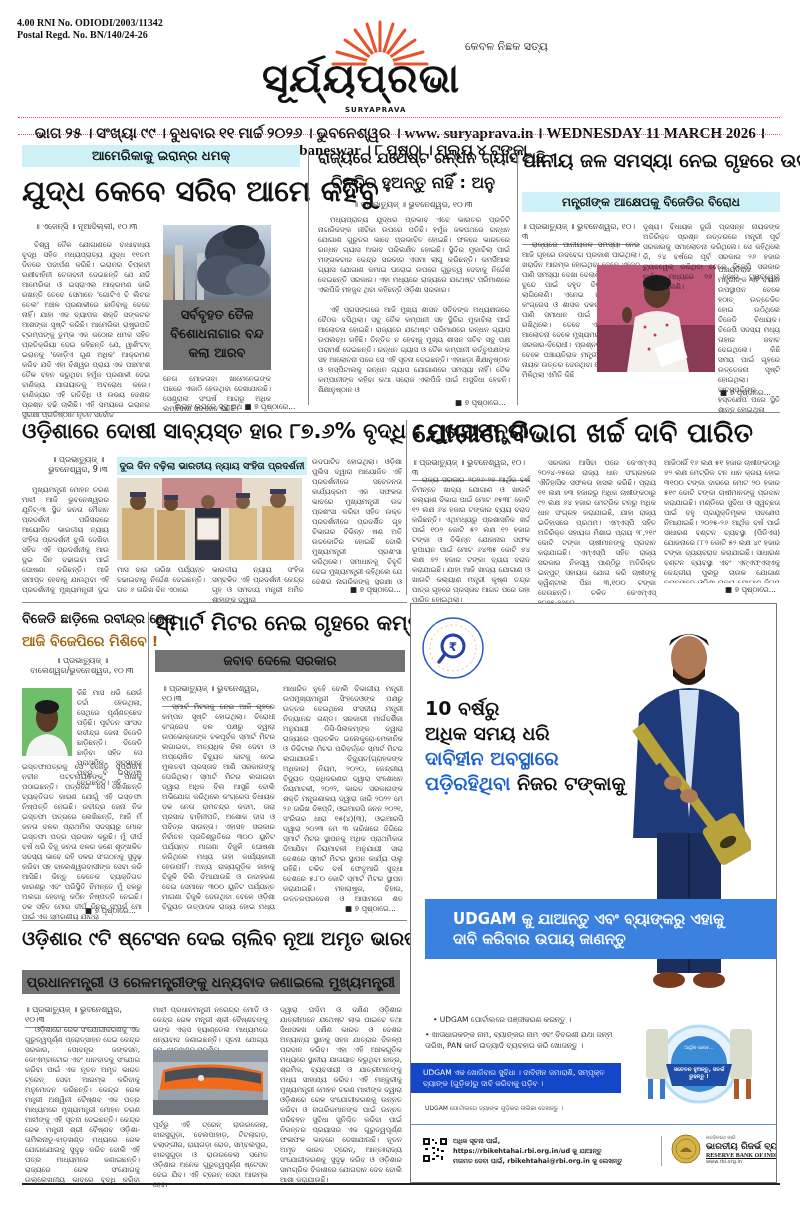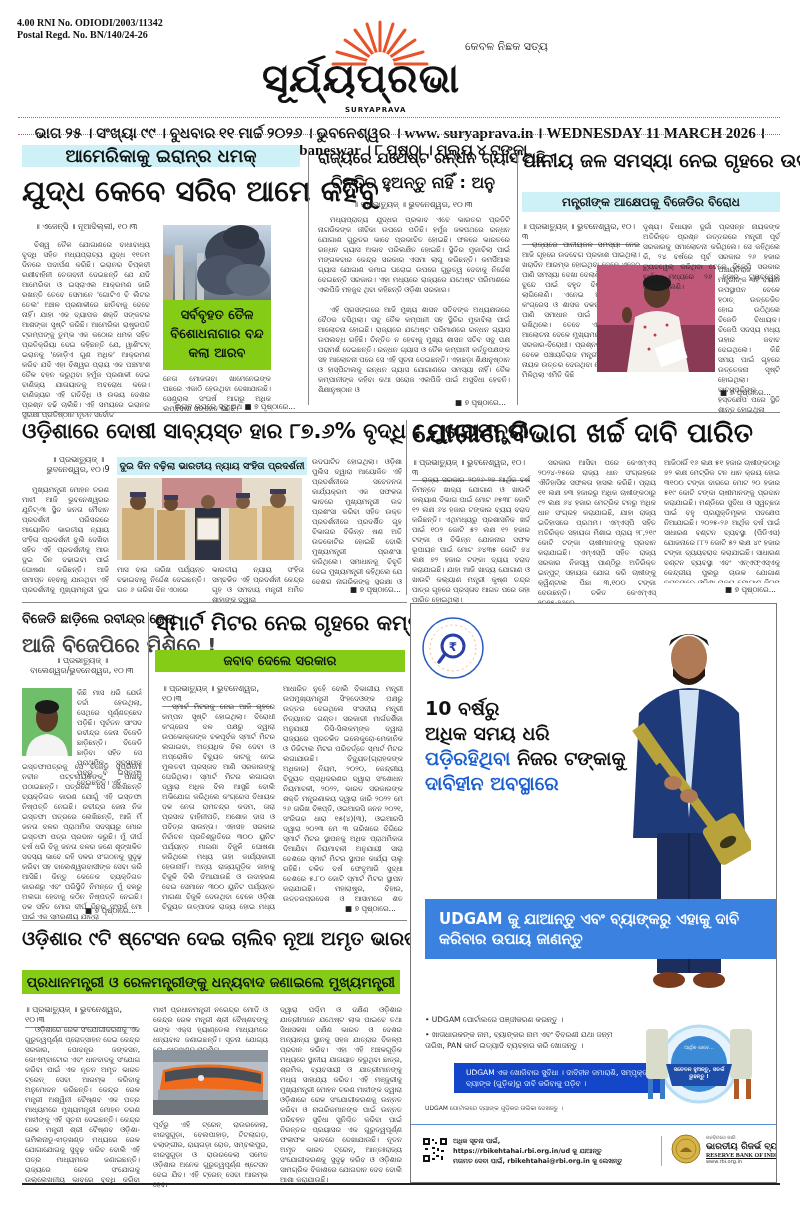--- a/index.html
+++ b/index.html
@@ -12,34 +12,34 @@
   .rni { left: 17px; top: 17px; font-family: "Liberation Serif", serif; font-size: 10px; font-weight: bold; line-height: 12px; color:#111; }
   .tagline { left: 465px; top: 40px; font-size: 11px; color: #222; }
   .sun-rays { left: 305px; top: 14px; }
   .logo-text { left: 262px; top: 55px; font-size: 40px; font-weight: bold; color: #111; letter-spacing: 1px; }
   .logo-sub { left: 345px; top: 106px; font-size: 7px; font-weight: bold; letter-spacing: 1px; text-align: right; }
   .dotline { left: 18px; width: 762px; height: 0; border-top: 1px dotted #e05050; }
   .dateline { left: 0; width: 800px; top: 122px; text-align: center; font-size: 15px; font-family: "Liberation Serif", serif; font-weight: bold; color:#111; }
 
   
   .kicker-bar { background: #cdf1f6; text-align: center; font-weight: bold; color: #111; }
-  .peach-bar { background: #84cc16; text-align: center; font-weight: bold; color: #111; }
+  .peach-bar { background: #737373; text-align: center; font-weight: bold; color: #111; }
   .headline { font-weight: bold; color: #111; line-height: 1.1; white-space: nowrap; }
   .byline { font-size: 8px; color: #222; }
   .body-text { font-size: 7.2px; line-height: 10px; color: #222; text-align: justify; }
   .rule-h { height: 0; border-top: 1px solid #888; }
   .rule-v { width: 0; border-left: 1px solid #888; }
   .img-box { overflow: hidden; }
   .cont { font-size: 7.5px; color: #222; }
 
   
   .ad { left: 410px; top: 603px; width: 367px; height: 580px; border: 1px solid #777; background: #fff; overflow: hidden; }
   .ad-line { font-weight: bold; font-size: 19px; line-height: 25px; color: #111; }
   .ad-blue { color: #1a5fd0; }
-  .ad-band { background: #3b82e0; color: #fff; font-weight: bold; font-size: 15px; line-height: 20px; padding: 10px 14px; }
+  .ad-band { background: #3b82e0; color: #fff; font-weight: bold; font-size: 15px; line-height: 20px; padding: 10px 28px; }
   .ad-band2 { background: #1446c9; color: #fff; font-size: 7.5px; line-height: 11px; padding: 4px 12px; }
   .ad-bullet { font-size: 7.5px; line-height: 11px; color:#222; }
 </style>
 </head>
 <body>
 
 <div class="abs rni">
   <div>4.00 RNI No. ODIODI/2003/11342</div>
   <div>Postal Regd. No. BN/140/24-26</div>
 </div>
@@ -61,21 +61,21 @@
   <circle cx="75" cy="52" r="14" fill="#fff"></circle>
 </svg>
 <div class="abs logo-text">ସୂର୍ଯ୍ୟପ୍ରଭା</div>
 <div class="abs logo-sub">SURYAPRAVA</div>
 <div class="abs tagline">କେବଳ ନିଛକ ସତ୍ୟ</div>
 
 <div class="abs dotline" style="top:117px;"></div>
 <div class="abs dateline">ଭାଗ ୨୫ । ସଂଖ୍ୟା ୯୯ । ବୁଧବାର ୧୧ ମାର୍ଚ୍ଚ ୨୦୨୬ । ଭୁବନେଶ୍ୱର । www. suryaprava.in । WEDNESDAY 11 MARCH 2026 । Bhubaneswar । ୮ ପୃଷ୍ଠା । ମୂଲ୍ୟ ୪ ଟଙ୍କା</div>
 <div class="abs dotline" style="top:134px;"></div>
 
-<div class="abs kicker-bar" style="left:22px;top:145px;width:278px;height:22px;font-size:18px;line-height:22px;">ଆମେରିକାକୁ ଇରାନ୍‌ର ଧମକ୍</div>
+<div class="abs kicker-bar" style="left:22px;top:145px;width:278px;height:22px;font-size:13px;line-height:22px;">ଆମେରିକାକୁ ଇରାନ୍‌ର ଧମକ୍</div>
 <div class="abs headline" style="left:22px;top:176px;width:280px;font-size:29px;">ଯୁଦ୍ଧ କେବେ ସରିବ ଆମେ କହିବୁ</div>
 <div class="abs byline" style="left:35px;top:222px;width:120px;">॥ ଏଜେନ୍ସି ॥ ନୂଆଦିଲ୍ଲୀ, ୧୦।୩</div>
 <div class="abs body-text" style="left:22px;top:240px;width:128px;text-indent:12px;">ବିଶ୍ୱ ତୈଳ ଯୋଗାଣରେ ବାଧାବାଧ୍ୟ ବୃଦ୍ଧି ସହିତ ମଧ୍ୟପ୍ରାଚ୍ୟ ଯୁଦ୍ଧ ୧୧ତମ ଦିନରେ ପଦାର୍ପଣ କରିଛି। ଇରାନର ବିପ୍ଳବୀ ରକ୍ଷୀବାହିନୀ ଚେତାବନୀ ଦେଇଛନ୍ତି ଯେ ଯଦି ଆମେରିକା ଓ ଇସ୍ରାଏଲ ଆକ୍ରମଣ ଜାରି ରଖନ୍ତି ତେବେ ସେମାନେ 'ଗୋଟିଏ ବି ଲିଟର ତେଲ' ଅଞ୍ଚଳ ପ୍ରଣାଳୀରେ ଛାଡିବାକୁ ଦେବେ ନାହିଁ। ଯାହା ଏକ ବ୍ୟାପକ ଶକ୍ତି ସଙ୍କଟର ଆଶଙ୍କା ସୃଷ୍ଟି କରିଛି। ଆମେରିକା ରାଷ୍ଟ୍ରପତି ଟ୍ରମ୍ପଙ୍କୁ ତୁମ୍ଭ ଏକ କଠୋର ଧମକ ସହିତ ପ୍ରତିକ୍ରିୟା ଦେଇ କହିଛନ୍ତି ଯେ, ୱାଶିଂଟନ୍ ଇରାନକୁ 'କୋଡ଼ିଏ ଗୁଣ ଅଧିକ' ଆକ୍ରମଣ କରିବ ଯଦି ଏହା ବିଶ୍ୱର ପ୍ରାୟ ଏକ ପଞ୍ଚମାଂଶ ତୈଳ ବହନ କରୁଥିବା ହର୍ମୁଜ ପ୍ରଣାଳୀ ଦେଇ ବାଣିଜ୍ୟ ଯାତାୟାତକୁ ଅବରୋଧ କରେ। ବାଣିଜ୍ୟର ଏହି ଗତିବିଧି ଓ ଉଭୟ ଦେଶର ପ୍ରଶ୍ନ ବଢି ଚାଲିଛି। ଏହି ସମୟରେ ଇରାନର ସୁରକ୍ଷା ପ୍ରତିଷ୍ଠାନ ନୂତନ ସର୍ବୋଚ୍ଚ</div>
 <div class="abs img-box" style="left:163px;top:225px;width:108px;height:75px;background:linear-gradient(180deg,#c8d6e4 0%,#9fb0c2 45%,#6b7480 100%);">
   <svg width="108" height="75" viewBox="0 0 108 75">
     <rect x="0" y="30" width="10" height="45" fill="#b8a890"></rect>
     <rect x="12" y="20" width="8" height="55" fill="#d6d2c8"></rect>
     <rect x="22" y="38" width="10" height="37" fill="#9aa7b0"></rect>
     <rect x="34" y="28" width="7" height="47" fill="#c2c8cc"></rect>
     <ellipse cx="72" cy="28" rx="30" ry="24" fill="#3e4656"></ellipse>
@@ -124,21 +124,21 @@
 </div>
 <div class="abs body-text" style="left:643px;top:222px;width:137px;">ଦୃଶ୍ୟ। ବିଧାୟକ ଦୁର୍ଗା ପ୍ରସନ୍ନ ନାୟକଙ୍କ ଅତିରିକ୍ତ ପ୍ରଶ୍ନ ଉତ୍ତରରେ ମନ୍ତ୍ରୀ ପୂର୍ବ ସରକାରକୁ ସମାଲୋଚନା କରିଥିଲେ। ସେ କହିଥିଲେ କି, ୨୪ ବର୍ଷରେ ପୂର୍ବ ସରକାର ୨୬ ହଜାର ଟ୍ୟୁବୱେଲ୍ କରିଥିବା ବେଳେ ବିଜେପି ସରକାର ବର୍ଷକ ମଧ୍ୟରେ ୨୬ ହଜାର ଟ୍ୟୁବୱେଲ୍ କରିସାରିଲେଣି।</div>
 <div class="abs body-text" style="left:718px;top:265px;width:62px;">ପଞ୍ଚାୟତିରାଜ ମନ୍ତ୍ରୀଙ୍କ ଏହି ବୟାନ ଉପସ୍ଥାପନ ବେଳେ ହଠାତ୍ ଉତ୍ତେଜିତ ହୋଇ ଉଠିଥିଲେ ବିଜେଡି ବିଧାୟକ। ବିଜେପି ସଦସ୍ୟ ମଧ୍ୟ ତାହାର ଜବାବ ଦେଇଥିଲେ। କିଛି ସମୟ ପାଇଁ ଗୃହରେ ଉତ୍ତେଜନା ସୃଷ୍ଟି ହୋଇଥିଲା। ବାଚସ୍ପତିଙ୍କ ହସ୍ତକ୍ଷେପ ପରେ ସ୍ଥିତି ଶାନ୍ତ ହୋଇଥିଲା</div>
 <div class="abs cont" style="left:720px;top:388px;">■ ୭ ପୃଷ୍ଠାରେ...</div>
 
 <div class="abs rule-h" style="left:22px;top:412px;width:758px;"></div>
 
 <div class="abs headline" style="left:22px;top:420px;width:380px;font-size:21px;">ଓଡ଼ିଶାରେ ଦୋଷୀ ସାବ୍ୟସ୍ତ ହାର ୮୭.୬% ବୃଦ୍ଧି : ମୁଖ୍ୟମନ୍ତ୍ରୀ</div>
 <div class="abs byline" style="left:38px;top:455px;width:80px;text-align:center;">
   <div>॥ ପ୍ରଭାତ୍ୟୁଜ୍ ॥</div>
-  <div>ଭୁବନେଶ୍ୱର, ୧୦।9</div>
+  <div>ଭୁବନେଶ୍ୱର, 9।୩</div>
 </div>
 <div class="abs body-text" style="left:22px;top:485px;width:87px;text-indent:10px;height:110px;overflow:hidden;">ମୁଖ୍ୟମନ୍ତ୍ରୀ ମୋହନ ଚରଣ ମାଝୀ ଆଜି ଭୁବନେଶ୍ୱରର ଯୁନିଟ୍-୩ ସ୍ଥିତ ଜନତା ମୈଦାନ ପ୍ରଦର୍ଶନୀ ପରିସରରେ ଆୟୋଜିତ ଭାରତୀୟ ନ୍ୟାୟ ସଂହିତା ପ୍ରଦର୍ଶନୀ ବୁଲି ଦେଖିବା ସହିତ ଏହି ପ୍ରଦର୍ଶନୀକୁ ଆଉ ଦୁଇ ଦିନ ବଢାଇବା ପାଇଁ ଘୋଷଣା କରିଛନ୍ତି। ଆଜି ସମାପ୍ତ ହେବାକୁ ଯାଉଥିବା ଏହି ପ୍ରଦର୍ଶନୀକୁ ମୁଖ୍ୟମନ୍ତ୍ରୀ ଦୁଇ ଦିନ ଅର୍ଥାତ ବୃହସ୍ପତି</div>
 <div class="abs kicker-bar" style="left:117px;top:457px;width:190px;height:18px;font-size:9.5px;line-height:18px;">ଦୁଇ ଦିନ ବଢ଼ିଲା ଭାରତୀୟ ନ୍ୟାୟ ସଂହିତା ପ୍ରଦର୍ଶନୀ</div>
 <div class="abs img-box" style="left:117px;top:478px;width:185px;height:82px;background:#d9c7a6;">
   <svg width="185" height="82" viewBox="0 0 185 82">
     <rect x="0" y="0" width="185" height="82" fill="#e6dccb"></rect>
     <rect x="45" y="0" width="80" height="30" fill="#c78b8b"></rect>
     <g>
       <rect x="5" y="30" width="32" height="52" fill="#d1b07a"></rect>
         <circle cx="21" cy="24" r="8" fill="#6a4a30"></circle>
@@ -168,21 +168,21 @@
 <div class="abs headline" style="left:412px;top:418px;width:368px;font-size:27px;">ଯୋଗାଣ ବିଭାଗ ଖର୍ଚ୍ଚ ଦାବି ପାରିତ</div>
 <div class="abs byline" style="left:412px;top:458px;width:118px;border-bottom:1px solid #888;padding-bottom:2px;">॥ ପ୍ରଭାତ୍ୟୁଜ୍ ॥ ଭୁବନେଶ୍ୱର, ୧୦।୩</div>
 <div class="abs body-text" style="left:412px;top:475px;width:118px;text-indent:10px;">ରାଜ୍ୟ ସରକାର ୨୦୨୬-୨୭ ଆର୍ଥିକ ବର୍ଷ ନିମନ୍ତେ ଖାଦ୍ୟ ଯୋଗାଣ ଓ ଖାଉଟି କଲ୍ୟାଣ ବିଭାଗ ପାଇଁ ମୋଟ ୬୫୩୮ କୋଟି ୧୨ ଲକ୍ଷ ୬୪ ହଜାର ଟଙ୍କାର ବ୍ୟୟ ବରାଦ କରିଛନ୍ତି। ଏଥିମଧ୍ୟରୁ ପ୍ରଶାସନିକ ଖର୍ଚ୍ଚ ପାଇଁ ୧୦୨ କୋଟି ୫୨ ଲକ୍ଷ ୧୨ ହଜାର ଟଙ୍କା ଓ ବିଭିନ୍ନ ଯୋଜନାର ସଫଳ ରୂପାୟନ ପାଇଁ ମୋଟ ୬୪୩୫ କୋଟି ୭୪ ଲକ୍ଷ ୭୨ ହଜାର ଟଙ୍କା ବ୍ୟୟ ବରାଦ କରାଯାଇଛି। ଯାହା ଆଜି ଖାଦ୍ୟ ଯୋଗାଣ ଓ ଖାଉଟି କଲ୍ୟାଣ ମନ୍ତ୍ରୀ କୃଷ୍ଣ ଚନ୍ଦ୍ର ପାତ୍ର ଗୃହରେ ପ୍ରସ୍ତାବ ଆଗତ ପରେ ତାହା ପାରିତ ହୋଇଥିଲା।</div>
 <div class="abs body-text" style="left:538px;top:458px;width:118px;text-indent:10px;">ସରକାର ଆସିବା ପରେ କେଏମ୍‌ଏସ୍ ୨୦୨୪-୨୫ରେ ରାଜ୍ୟ ଧାନ ସଂଗ୍ରହରେ ଐତିହାସିକ ସଫଳତା ହାସଲ କରିଛି। ପ୍ରାୟ ୧୧ ଲକ୍ଷ ୭୩ ହଜାରରୁ ଅଧିକ ଚାଷୀଙ୍କଠାରୁ ୯୨ ଲକ୍ଷ ୬୪ ହଜାର ମେଟ୍ରିକ ଟନରୁ ଅଧିକ ଧାନ ସଂଗ୍ରହ କରାଯାଇଛି, ଯାହା ରାଜ୍ୟ ଇତିହାସରେ ପ୍ରଥମ। ଏମ୍‌ଏସ୍‌ପି ସହିତ ଅତିରିକ୍ତ ସହାୟତା ମିଶାଇ ପ୍ରାୟ ୨୮,୨୧୯ କୋଟି ଟଙ୍କା ଚାଷୀମାନଙ୍କୁ ପ୍ରଦାନ କରାଯାଇଛି। ଏମ୍‌ଏସ୍‌ପି ସହିତ ରାଜ୍ୟ ସରକାର ନିଜସ୍ୱ ପାଣ୍ଠିରୁ ଅତିରିକ୍ତ ଇନ୍‌ପୁଟ୍ ସହାୟତା ଯୋଗ କରି ଚାଷୀଙ୍କୁ କ୍ୱିଣ୍ଟାଲ ପିଛା ୩,୧୦୦ ଟଙ୍କା ଦେଉଛନ୍ତି। ଚଳିତ କେଏମ୍‌ଏସ୍ ୨୦୨୫-୨୬ରେ</div>
 <div class="abs body-text" style="left:664px;top:458px;width:116px;height:125px;overflow:hidden;">ଆଜିଠାରିଁ ୧୬ ଲକ୍ଷ ୫୧ ହଜାର ଚାଷୀଙ୍କଠାରୁ ୭୨ ଲକ୍ଷ ମେଟ୍ରିକ ଟନ ଧାନ କ୍ରୟ ହୋଇ ୩୧୦୦ ଟଙ୍କା ଦାରରେ ମୋଟ ୨୦ ହଜାର ୫୧୯ କୋଟି ଟଙ୍କା ଚାଷୀମାନଙ୍କୁ ପ୍ରଦାନ କରାଯାଇଛି। ମଣ୍ଡିରେ ସୁବିଧା ଓ ସ୍ୱଚ୍ଛତା ପାଇଁ ବହୁ ପ୍ରଯୁକ୍ତିମୂଳକ ପଦକ୍ଷେପ ନିଆଯାଇଛି। ୨୦୨୫-୨୬ ଆର୍ଥିକ ବର୍ଷ ପାଇଁ ସାଧାରଣ ବଣ୍ଟନ ବ୍ୟବସ୍ଥା (ପିଡିଏସ) ଯୋଜନାରେ ୮୮୨ କୋଟି ୫୨ ଲକ୍ଷ ୪୯ ହଜାର ଟଙ୍କା ବ୍ୟୟବରାଦ କରାଯାଇଛି। ସାଧାରଣ ବଣ୍ଟନ ବ୍ୟବସ୍ଥା ଏବଂ ଏନ୍‌ଏଫ୍‌ଏସ୍‌ଏକୁ କେନ୍ଦ୍ରୀୟ ପୁଲରୁ ଚାଉଳ ଯୋଗାଣ ବ୍ୟବସ୍ଥାରେ ଓଡ଼ିଶା ରାଜ୍ୟ ଯୋଗାଣ ନିଗମ ଲିମିଟେଡ୍ ଦ୍ୱାରା ବହନ</div>
 <div class="abs cont" style="left:725px;top:585px;">■ ୭ ପୃଷ୍ଠାରେ...</div>
 
 <div class="abs rule-h" style="left:22px;top:602px;width:385px;"></div>
 
 <div class="abs headline" style="left:22px;top:612px;width:120px;font-size:13px;text-align:center;">ବିଜେଡି ଛାଡ଼ିଲେ ରବୀନ୍ଦ୍ର ଜେନା</div>
-<div class="abs headline" style="left:22px;top:634px;width:120px;font-size:20px;text-align:center;color:#404040;">ଆଜି ବିଜେପିରେ ମିଶିବେ !</div>
+<div class="abs headline" style="left:22px;top:634px;width:120px;font-size:14px;text-align:center;color:#a16207;">ଆଜି ବିଜେପିରେ ମିଶିବେ !</div>
 <div class="abs byline" style="left:22px;top:656px;width:120px;text-align:center;">
   <div>॥ ପ୍ରଭାତ୍ୟୁଜ୍ ॥</div>
   <div>ବାଲେଶ୍ୱର/ଭୁବନେଶ୍ୱର, ୧୦।୩</div>
 </div>
 <div class="abs img-box" style="left:22px;top:688px;width:50px;height:68px;background:#7ec57a;">
   <svg width="50" height="68" viewBox="0 0 50 68">
     <rect width="50" height="68" fill="#6fbf6a"></rect>
     <path d="M4 68 Q6 48 25 46 Q44 48 46 68 Z" fill="#f4f4f4"></path>
     <ellipse cx="25" cy="30" rx="11" ry="14" fill="#5a3a26"></ellipse>
     <ellipse cx="25" cy="19" rx="12" ry="7" fill="#1a1a1a"></ellipse>
@@ -232,24 +232,24 @@
       <circle cx="32" cy="32" r="23" fill="none" stroke="#f2a36b" stroke-width="0.8" stroke-dasharray="2 3"></circle>
       <circle cx="32" cy="30" r="11" fill="#fff" stroke="#2a3fa8" stroke-width="3"></circle>
       <line x1="24" y1="38" x2="18" y2="46" stroke="#2a3fa8" stroke-width="3.5" stroke-linecap="round"></line>
       <text x="32" y="35" text-anchor="middle" font-size="12" font-weight="bold" fill="#2a3fa8" font-family="DejaVu Sans, sans-serif">₹</text>
     </svg>
   </div>
 
   <div class="abs" style="left:14px;top:92px;width:220px;">
     <div class="ad-line">10 ବର୍ଷରୁ</div>
     <div class="ad-line">ଅଧିକ ସମୟ ଧରି</div>
+    <div class="ad-line ad-blue">ଦାବିହୀନ ଅବସ୍ଥାରେ</div>
     <div class="ad-line" style="white-space:nowrap;">
       <span class="ad-blue">ପଡ଼ିରହିଥିବା</span><span> ନିଜର ଟଙ୍କାକୁ</span>
     </div>
-    <div class="ad-line ad-blue">ଦାବିହୀନ ଅବସ୍ଥାରେ</div>
   </div>
 
   <div class="abs" style="left:210px;top:14px;width:130px;height:385px;">
     <svg width="130" height="385" viewBox="0 0 130 385">
       <ellipse cx="68" cy="40" rx="18" ry="22" fill="#b07a56"></ellipse>
       <path d="M48 28 Q68 5 88 28 L86 22 Q68 10 50 22 Z" fill="#1a1a1a"></path>
       <path d="M52 50 Q68 72 84 50 L84 58 Q68 76 52 58 Z" fill="#2a1a10"></path>
       <path d="M18 95 Q40 70 68 70 Q96 70 118 95 L124 220 L12 220 Z" fill="#1f3a78"></path>
       <path d="M58 72 L68 200 L78 72 Z" fill="#cfe1f2"></path>
       <rect x="36" y="215" width="64" height="140" fill="#1c2e5e"></rect>
@@ -261,25 +261,25 @@
       <rect x="88" y="200" width="38" height="42" rx="5" fill="#b8a23a" transform="rotate(-30 107 221)"></rect>
       <ellipse cx="107" cy="224" rx="9" ry="5" fill="#3a3418" transform="rotate(-30 107 224)"></ellipse>
       <ellipse cx="52" cy="165" rx="9" ry="7" fill="#b07a56"></ellipse>
       <ellipse cx="68" cy="178" rx="9" ry="7" fill="#b07a56"></ellipse>
     </svg>
   </div>
 
   <div class="abs ad-band" style="left:14px;top:295px;width:353px;">UDGAM କୁ ଯାଆନ୍ତୁ ଏବଂ ବ୍ୟାଙ୍କରୁ ଏହାକୁ ଦାବି କରିବାର ଉପାୟ ଜାଣନ୍ତୁ</div>
 
   <div class="abs" style="left:14px;top:410px;width:200px;">
-    <div class="ad-bullet" style="margin-bottom:4px;">• <span>UDGAM ପୋର୍ଟାଲରେ ପଞ୍ଜୀକରଣ କରନ୍ତୁ ।</span></div>
+    <div class="ad-bullet" style="margin-bottom:4px;margin-left:8px;">• <span>UDGAM ପୋର୍ଟାଲରେ ପଞ୍ଜୀକରଣ କରନ୍ତୁ ।</span></div>
     <div class="ad-bullet">• <span>ଖାତାଧାରକଙ୍କ ନାମ, ବ୍ୟାଙ୍କର ନାମ ଏବଂ ବିବରଣୀ ଯଥା ଜନ୍ମ ତାରିଖ, PAN କାର୍ଡ ଇତ୍ୟାଦି ବ୍ୟବହାର କରି ଖୋଜନ୍ତୁ ।</span></div>
   </div>
 
-  <div class="abs ad-band2" style="left:0;top:459px;width:210px;margin-left:43px;">UDGAM ଏକ ଖୋଜିବାର ସୁବିଧା । ଦାବିହୀନ ଜମାରାଶି, ସମ୍ପୃକ୍ତ ବ୍ୟାଙ୍କ (ଗୁଡ଼ିକ)ରୁ ଦାବି କରିବାକୁ ପଡ଼ିବ ।</div>
+  <div class="abs ad-band2" style="left:0;top:459px;width:210px;">UDGAM ଏକ ଖୋଜିବାର ସୁବିଧା । ଦାବିହୀନ ଜମାରାଶି, ସମ୍ପୃକ୍ତ ବ୍ୟାଙ୍କ (ଗୁଡ଼ିକ)ରୁ ଦାବି କରିବାକୁ ପଡ଼ିବ ।</div>
   <div class="abs" style="left:14px;top:500px;font-size:6px;color:#333;">UDGAM ପୋର୍ଟାଲରେ ବ୍ୟାଙ୍କ ଗୁଡ଼ିକର ତାଲିକା ଦେଖନ୍ତୁ ।</div>
 
   <div class="abs" style="left:213px;top:410px;width:150px;height:100px;">
     <svg width="150" height="100" viewBox="0 0 150 100">
       <circle cx="75" cy="50" r="38" fill="#e6f3fc" stroke="#b4dcf2" stroke-width="3"></circle>
       <circle cx="75" cy="50" r="28" fill="#3a8ad6"></circle>
       <rect x="22" y="15" width="22" height="50" rx="4" fill="#d9dccb"></rect>
       <rect x="106" y="15" width="22" height="50" rx="4" fill="#d9dccb"></rect>
       <rect x="24" y="65" width="5" height="20" fill="#3a7ac8"></rect>
         <rect x="36" y="65" width="5" height="20" fill="#3a7ac8"></rect>

